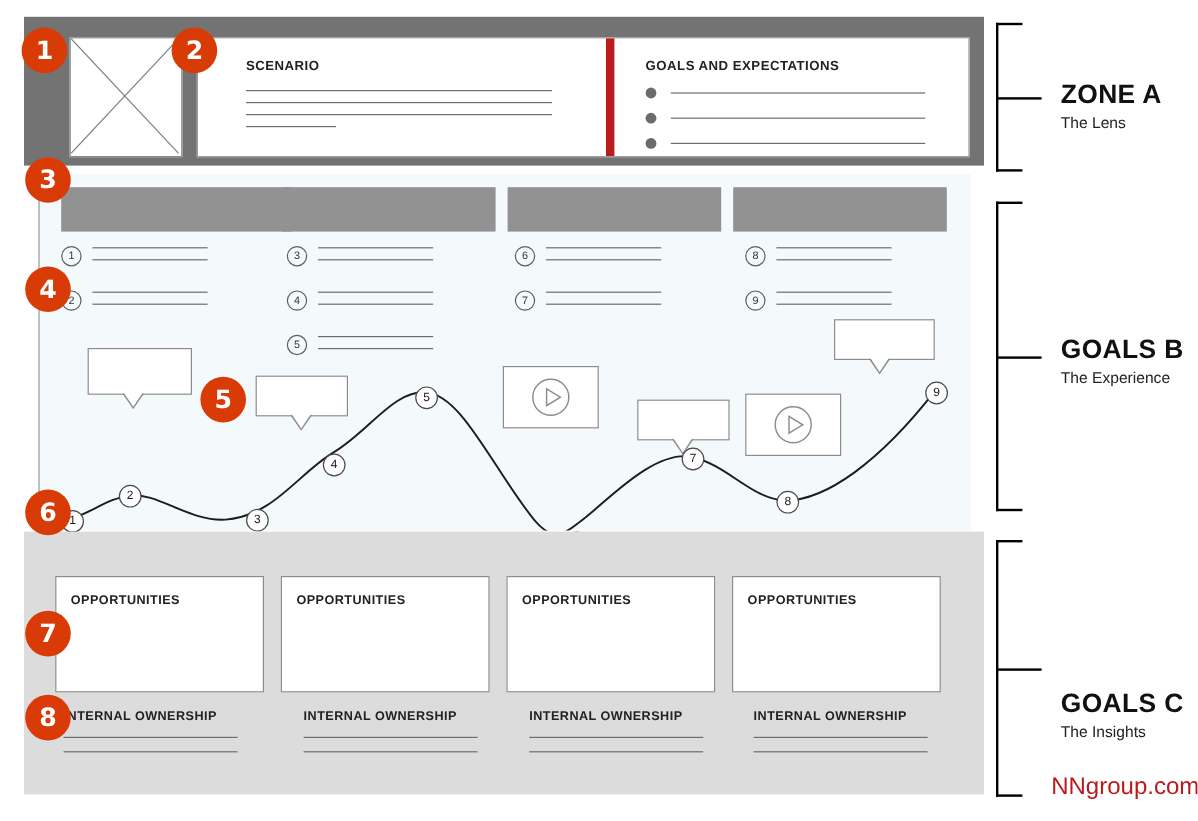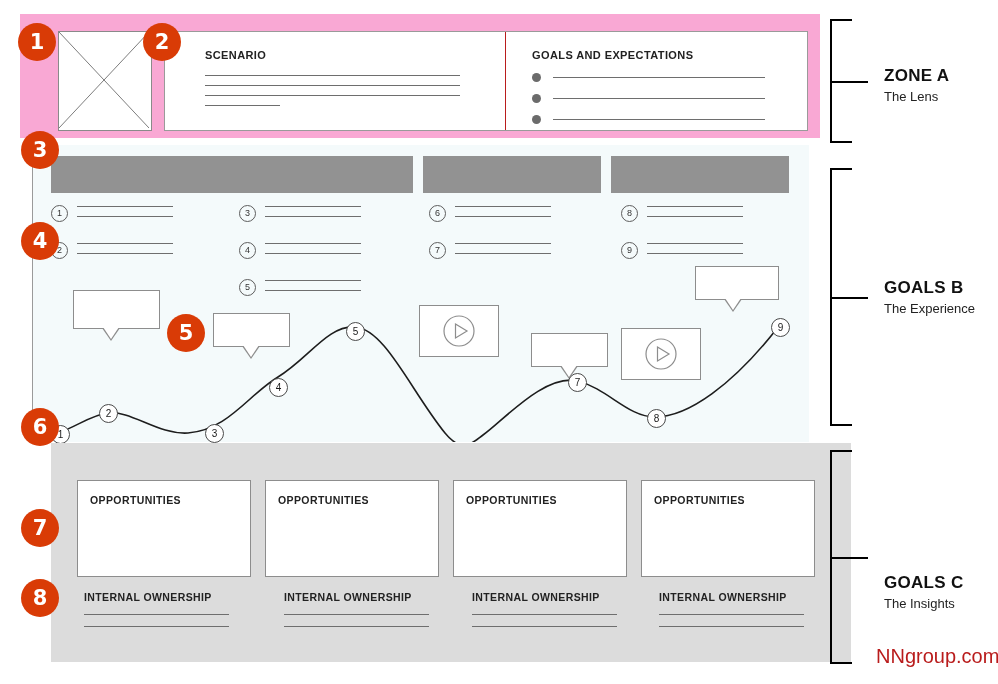--- a/index.html
+++ b/index.html
@@ -8,34 +8,34 @@
     background:#ffffff;
     font-family:"Liberation Sans", sans-serif;
     position:relative;
     overflow:hidden;
   }
   #root{position:absolute;left:0;top:0;width:998px;height:684px;}
 
   
   .zoneA{
     position:absolute;left:20px;top:14px;width:800px;height:124px;
-    background:#f9a8d4;
+    background:#737373;
   }
   .thumb{
     position:absolute;left:38px;top:17px;width:92px;height:98px;
     background:#ffffff;border:1px solid #8a8a8a;
   }
   .thumb svg{display:block;}
   .lensCard{
     position:absolute;left:144px;top:17px;width:642px;height:98px;
     background:#ffffff;border:1px solid #9a9a9a;
   }
   .lensCol{position:absolute;top:0;height:100%;}
   .colScenario{left:0;width:320px;}
-  .colGoals{left:340px;width:300px;border-left:1px solid #b91c1c;}
+  .colGoals{left:340px;width:300px;border-left:7px solid #b91c1c;}
   .sectTitle{
     position:absolute;top:17px;font-size:11px;font-weight:bold;color:#222;
     letter-spacing:.4px;white-space:nowrap;
   }
   .colScenario .sectTitle{left:40px;}
   .colGoals .sectTitle{left:26px;}
   .ruleSet{position:absolute;}
   .rule{height:1px;background:#6e6e6e;margin-bottom:9px;}
   .colScenario .ruleSet{left:40px;top:43px;width:255px;}
   .colScenario .rule.short{width:75px;}
@@ -85,40 +85,39 @@
   .ptMarker{
     position:absolute;width:17px;height:17px;border-radius:50%;
     border:1px solid #4a4a4a;background:#ffffff;color:#1a1a1a;
     font-size:10px;line-height:17px;text-align:center;font-weight:normal;
   }
 
   
   .zoneC{
     position:absolute;left:20px;top:443px;width:800px;height:219px;
     background:#dcdcdc;
-    margin-left:31px;
   }
   .oppBox{
     position:absolute;top:37px;height:95px;background:#ffffff;border:1px solid #8d8d8d;
   }
   .oppTitle{
     position:absolute;left:12px;top:13px;font-size:10.5px;font-weight:bold;color:#222;
     letter-spacing:.4px;white-space:nowrap;
   }
   .ownGroup{position:absolute;top:148px;}
   .ownTitle{font-size:10.5px;font-weight:bold;color:#222;letter-spacing:.4px;white-space:nowrap;}
   .ownRule{height:1px;background:#6e6e6e;margin-top:11px;}
 
   
   .bracket{position:absolute;}
   .bracket .vline{position:absolute;left:0;top:0;width:2px;background:#000;}
   .bracket .tick{position:absolute;left:0;width:22px;height:2px;background:#000;}
   .bracket .stem{position:absolute;width:38px;height:2px;background:#000;}
   .zoneLabel{position:absolute;text-align:left;}
-  .zoneLabel .zt{font-size:17px;font-weight:bold;color:#111;letter-spacing:.3px;}
+  .zoneLabel .zt{font-size:22px;font-weight:bold;color:#111;letter-spacing:.3px;}
   .zoneLabel .zs{font-size:13px;color:#222;margin-top:3px;}
 
   .watermark{
     position:absolute;left:876px;top:645px;font-size:20px;color:#b91c1c;
   }
 
   
   .badge{
     position:absolute;width:38px;height:38px;border-radius:50%;
     background:#d93b06;color:#ffffff;font-size:21px;font-weight:bold;

